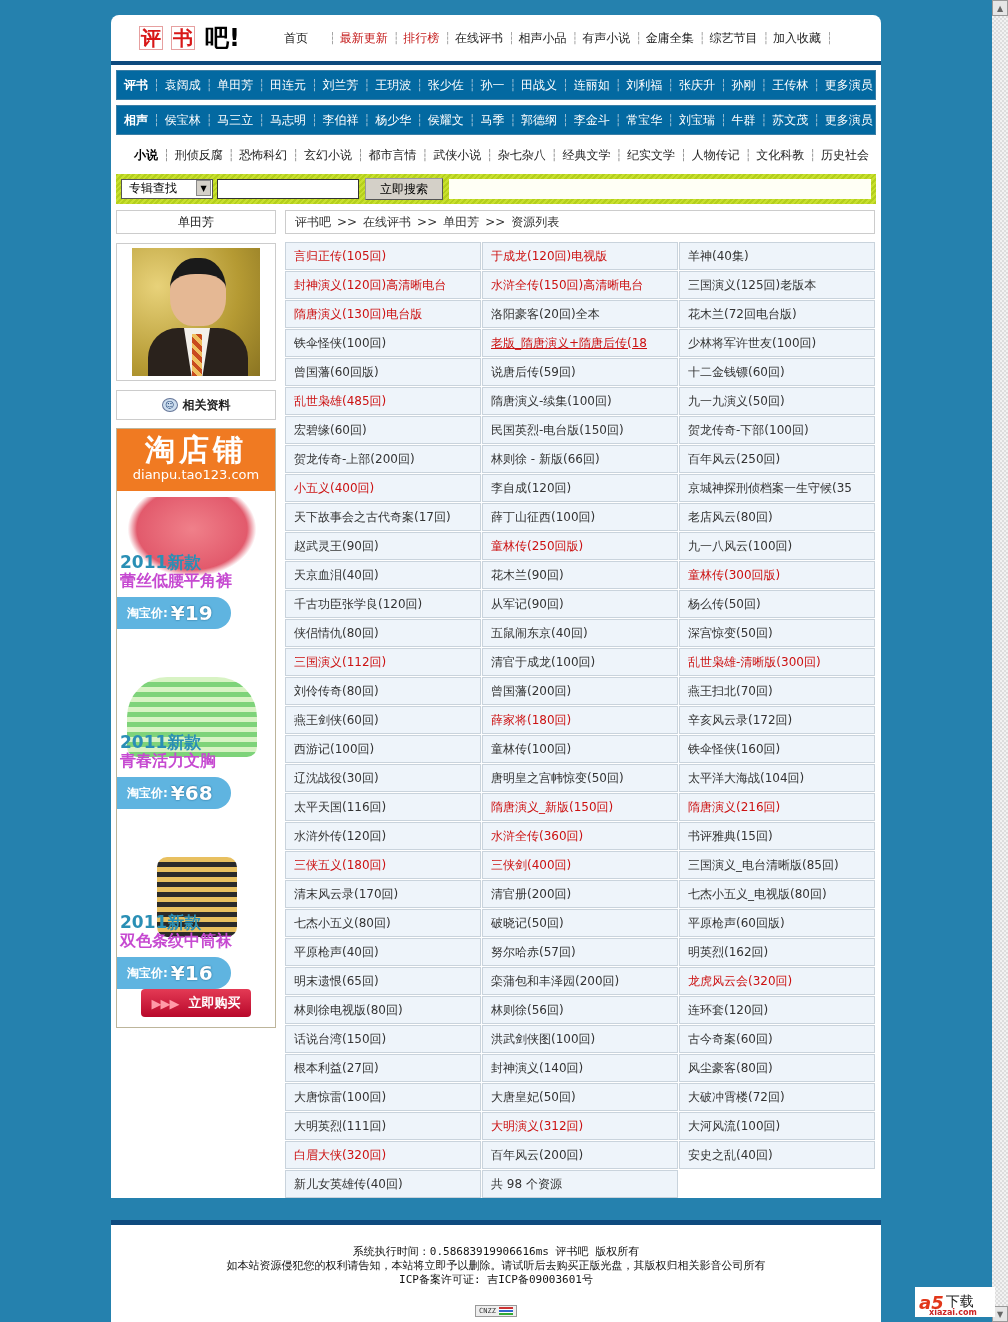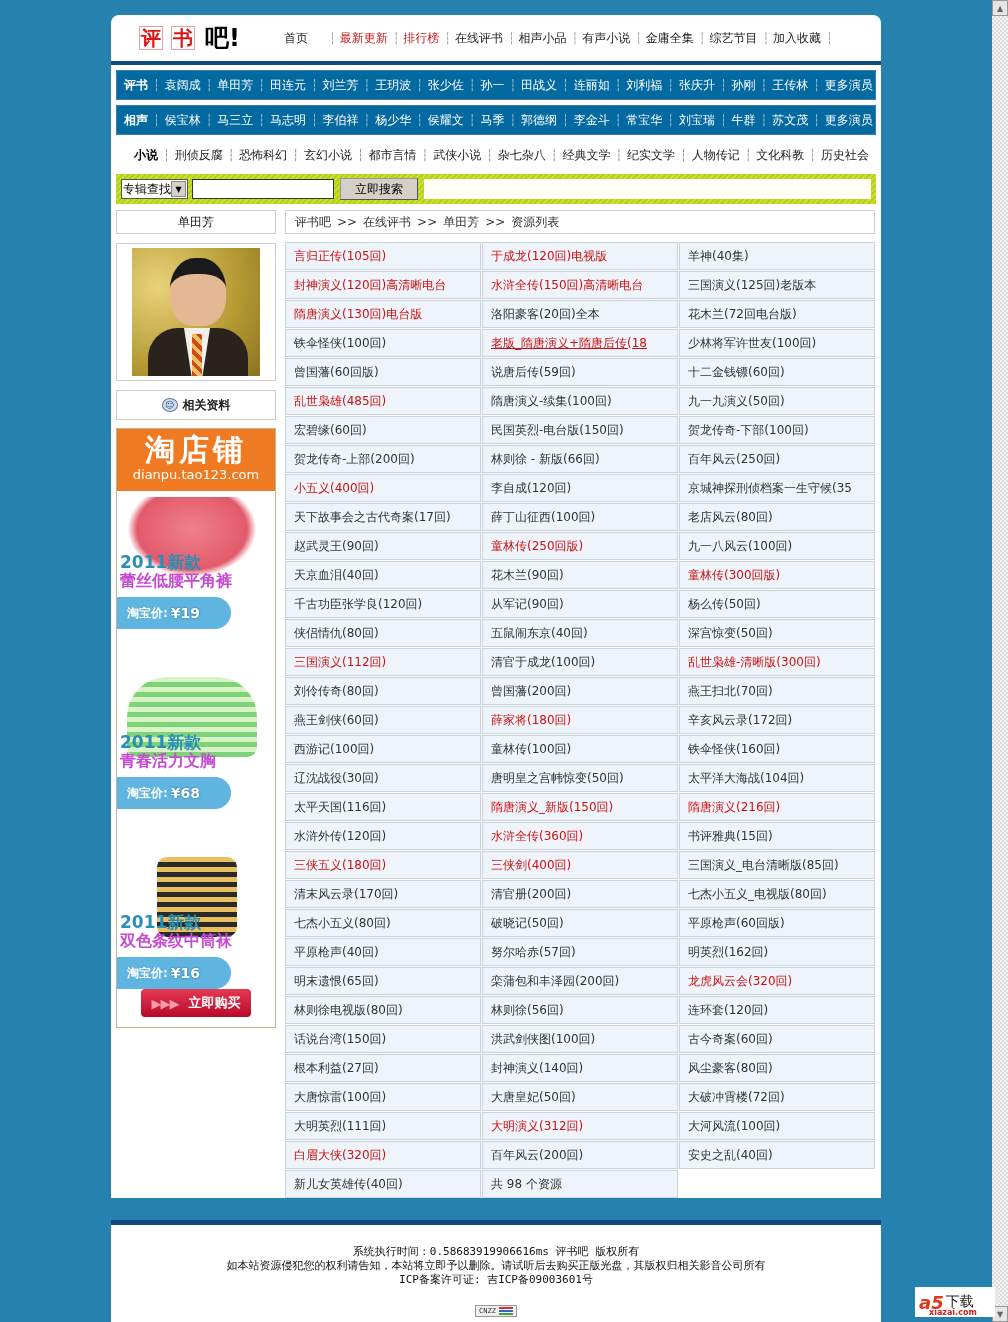--- a/index.html
+++ b/index.html
@@ -74,23 +74,23 @@
   }
   .barplain .label { font-weight: bold; color: #000; }
   .barplain .sep { color: #888; margin: 0 5px; font-size: 11px; }
 
   .searchbar {
     margin: 4px 5px 0 5px; height: 30px;
     background: repeating-linear-gradient(135deg, #b4cf1c 0, #b4cf1c 2px, #c8e02e 2px, #c8e02e 4px);
     display: flex; align-items: center; padding: 0 5px;
   }
   .select {
-    height: 20px; width: 67px; background: #fff; border: 1px solid #555;
-    display: flex; align-items: center; justify-content: space-between;
-    padding-left: 1px; font-size: 12px; color: #000;
+    height: 20px; width: 92px; background: #fff; border: 1px solid #555;
+    display: flex; align-items: flex-start; justify-content: space-between;
+    padding-left: 7px; font-size: 12px; color: #000;
   }
   .select .arrow {
     width: 15px; height: 16px; background: #d4d0c8; border: 1px solid #888;
     display: flex; align-items: center; justify-content: center; font-size: 8px; margin-right: 1px;
   }
   .sinput {
     width: 142px; height: 20px; margin-left: 4px; background: #fff; border: 1px solid #333;
   }
   .sbtn {
     height: 22px; width: 78px; margin-left: 6px; background: #d4d0c8;
@@ -147,21 +147,21 @@
   .ad-top .small { font-size: 13px; line-height: 16px; }
   .ad-item { position: relative; height: 180px; }
   .ad-item .pic { position: absolute; left: 10px; top: 6px; width: 130px; height: 80px; border-radius: 20px; }
   .ad-item .year { position: absolute; left: 3px; top: 60px; font-size: 17px; font-weight: bold; color: #2a8fb5; }
   .ad-item .desc { position: absolute; left: 3px; top: 80px; font-size: 16px; color: #c64ad1; font-weight: bold; }
   .ad-item .price {
     position: absolute; left: 0; top: 106px; width: 114px; height: 32px;
     background: #5fb4e0; border-radius: 0 16px 16px 0;
     display: flex; align-items: center; padding-left: 10px; color: #fff; font-size: 12px; font-weight: bold;
   }
-  .ad-item .price .num { font-size: 14px; margin-left: 3px; color: #fff; text-shadow: 0 0 2px #1b5f85; }
+  .ad-item .price .num { font-size: 20px; margin-left: 3px; color: #fff; text-shadow: 0 0 2px #1b5f85; }
   .buy {
     position: absolute; left: 24px; bottom: 10px; width: 110px; height: 28px;
     background: linear-gradient(#e43a55, #b8082a); border-radius: 4px;
     color: #fff; font-weight: bold; display: flex; align-items: center; justify-content: center; font-size: 13px;
   }
   .buy .arr { color: #ff9aa8; margin-right: 10px; letter-spacing: -1px; }
 
   .crumb {
     height: 24px; border: 1px solid #ccc; display: flex; align-items: center; padding-left: 9px; color: #333;
   }

